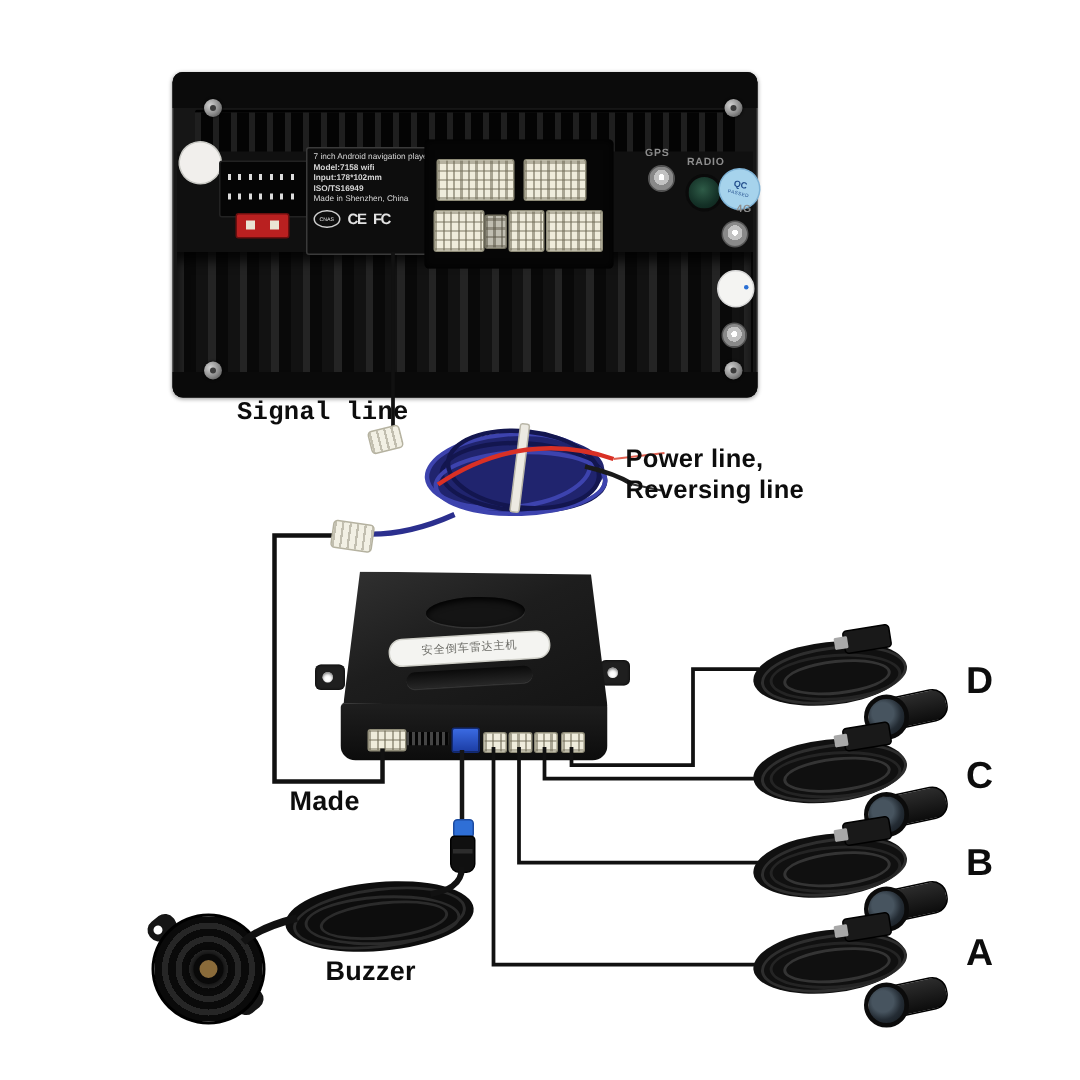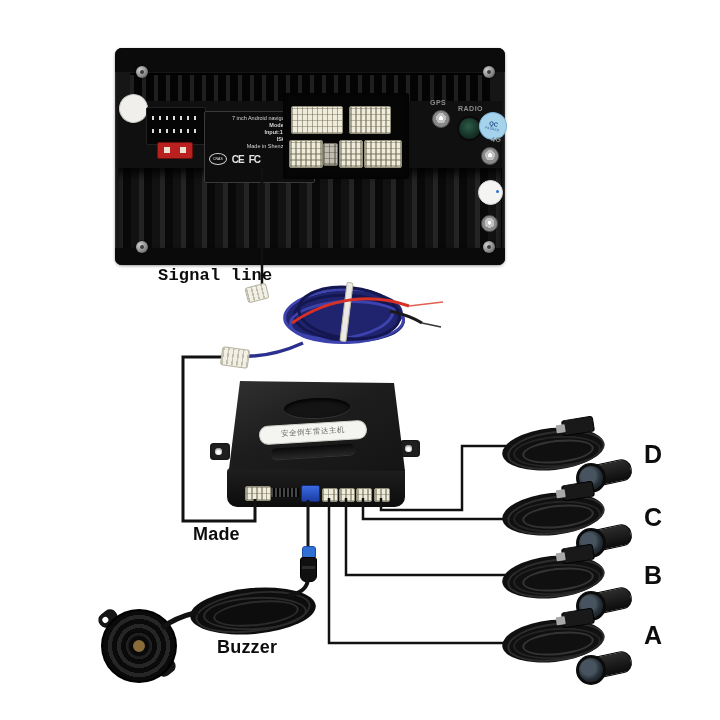--- a/index.html
+++ b/index.html
@@ -119,21 +119,21 @@
     <div class="abs screw" style="left:368px;top:193px;"></div>
 
     <div class="abs sticker-white" style="left:4px;top:46px;width:27px;height:27px;"></div>
 
     <div class="abs iso-block" style="left:31px;top:59px;width:58px;height:36px;">
       <div class="iso-row" style="top:8px;"></div>
       <div class="iso-row" style="top:21px;"></div>
     </div>
     <div class="abs fuse" style="left:42px;top:94px;width:34px;height:15px;"></div>
 
-    <div class="abs spec-label" style="left:89px;top:63px;width:101px;height:64px;text-align:right;">
+    <div class="abs spec-label" style="left:89px;top:50px;width:101px;height:64px;">
       <div>7 inch Android navigation player</div>
       <div class="bold">Model:7158      wifi</div>
       <div class="bold">Input:178*102mm</div>
       <div class="bold">ISO/TS16949</div>
       <div>Made in Shenzhen, China</div>
       <div class="certs">
         <span class="cert-oval">CNAS</span>
         <span class="cert-big">CE</span>
         <span class="cert-big">FC</span>
       </div>
@@ -255,20 +255,24 @@
     <path d="M308 578 C308 590 298 594 287 596" stroke="#111" stroke-width="4" fill="none"></path>
     <path d="M198 612 C182 616 170 621 162 628" stroke="#111" stroke-width="5" fill="none"></path>
     <path d="M303 343 C283 352 262 357 242 356" stroke="#2b2f8e" stroke-width="3.5" fill="none"></path>
     <path d="M292 323 C330 297 372 293 409 306" stroke="#d93025" stroke-width="3" fill="none"></path>
     <path d="M409 306 L443 302" stroke="#e06050" stroke-width="1.5" fill="none"></path>
     <path d="M390 311 C403 314 414 318 422 323" stroke="#1a1a1a" stroke-width="3" fill="none"></path>
     <path d="M422 323 L441 327" stroke="#333" stroke-width="1.5" fill="none"></path>
   </svg>
 
   <div class="ann z6" style="left:158px;top:266px;font-size:17px;font-family:Liberation Mono, monospace;">Signal line</div>
+  <div class="ann z6" style="left:417px;top:295px;font-size:17px;line-height:21px;">
+    <div>Power line,</div>
+    <div>Reversing line</div>
+  </div>
   <div class="ann z6" style="left:193px;top:524px;font-size:18px;">Made</div>
   <div class="ann z6" style="left:217px;top:637px;font-size:18px;">Buzzer</div>
   <div class="sensor-label" style="top:440px;">D</div>
   <div class="sensor-label" style="top:503px;">C</div>
   <div class="sensor-label" style="top:561px;">B</div>
   <div class="sensor-label" style="top:621px;">A</div>
 
 </div>
 
 </body></html>

